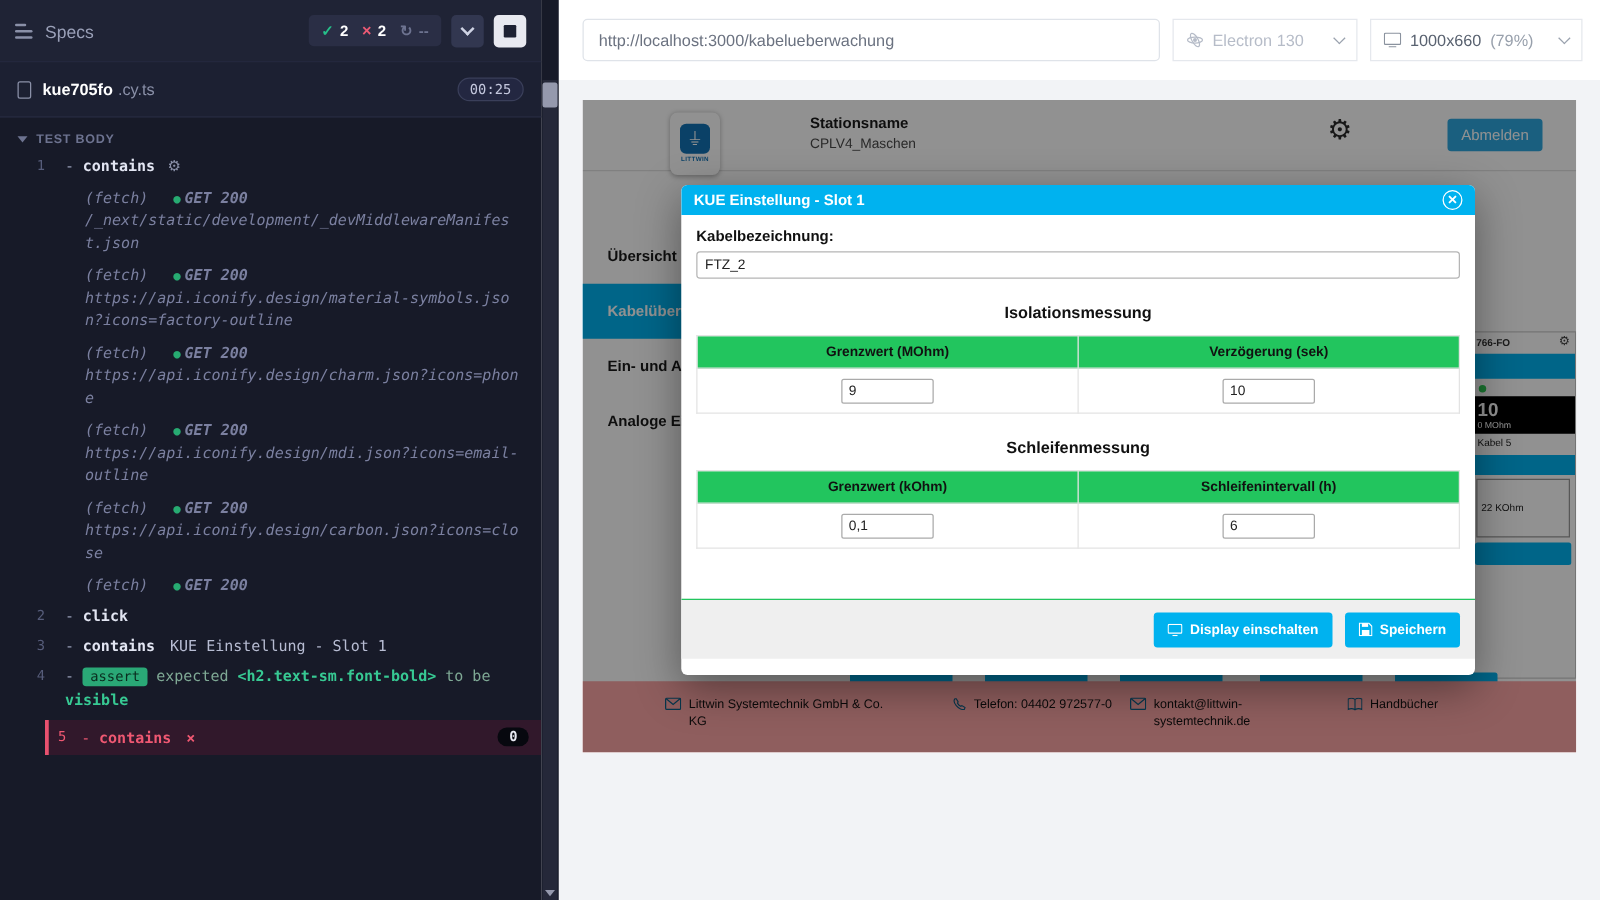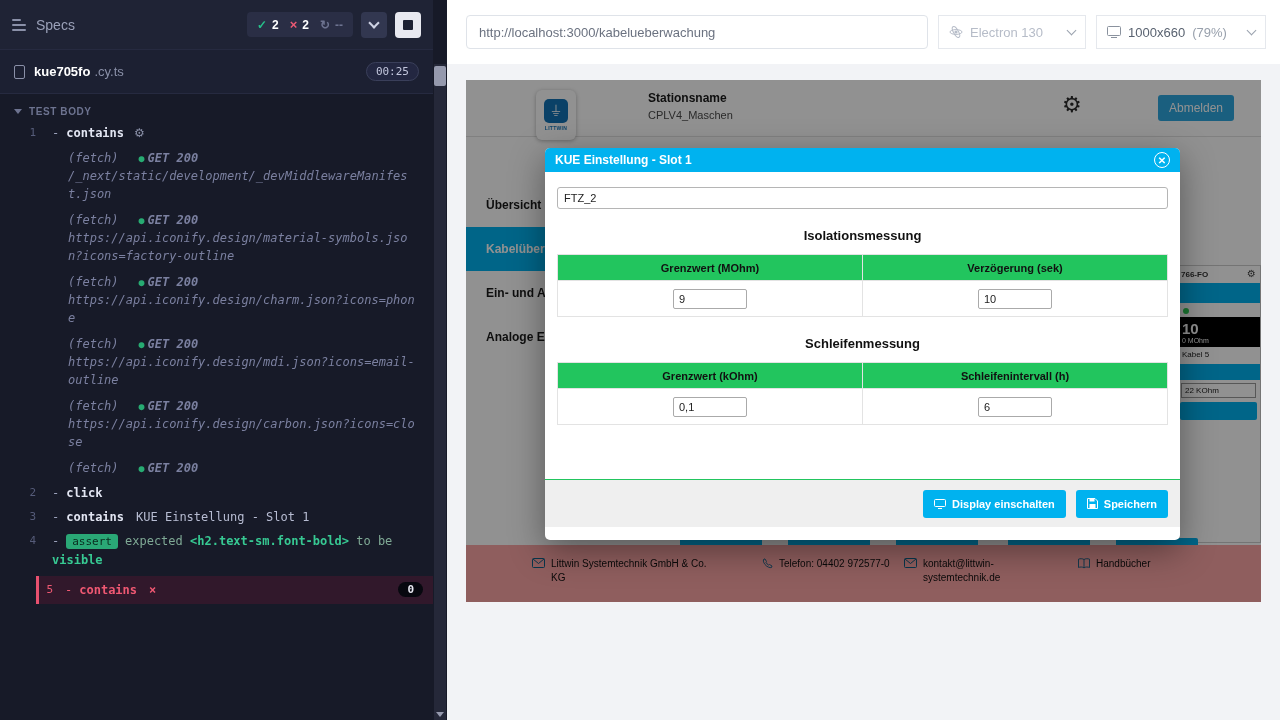--- a/index.html
+++ b/index.html
@@ -95,21 +95,21 @@
   .sw-head { display:flex; justify-content:space-between; align-items:flex-end; padding:2px 4px; font-size:8px; font-weight:bold; color:#333; }
   .sw-gear { font-size:10px; color:#444; font-family:"DejaVu Sans",sans-serif; }
   .sw-cyan { height:20px; background:#00b2ef; margin:2px 0; }
   .sw-dotrow { height:12px; display:flex; align-items:center; padding-left:6px; }
   .green-dot { width:6px; height:6px; border-radius:50%; background:#2ecc55; }
   .sw-display { background:#000; color:#fff; padding:3px 5px; }
   .sw-dv { font-size:15px; font-weight:bold; }
   .sw-du { font-size:7px; }
   .sw-label { font-size:8px; color:#222; padding:3px 5px; }
   .sw-cyan2 { height:16px; background:#00b2ef; margin:2px 0; }
-  .sw-value { margin:3px 4px; border:1px solid #999; font-size:8px; padding:2px 3px; color:#222; }
+  .sw-value { margin:3px 4px; border:1px solid #999; font-size:8px; padding:18px 3px; color:#222; }
   .sw-btn { height:18px; background:#00b2ef; margin:4px 3px 0; border-radius:2px; }
 
   .stub { position:absolute; top:458px; width:82px; height:16px; background:#00b2ef; border-radius:2px; z-index:1; }
 
   .app-footer { position:absolute; left:0; bottom:0; width:100%; height:57px; background:#fca5a5; z-index:1; }
   .f-item { position:absolute; top:12px; display:flex; gap:6px; font-size:10px; color:#111; line-height:1.35; }
   .f-icon { flex-shrink:0; margin-top:1px; }
 
   .app-dim { position:absolute; inset:0; background:rgba(0,0,0,0.43); z-index:5; }
 
@@ -350,20 +350,21 @@
         </footer>
 
         <div class="app-dim"></div>
 
         <div class="modal">
           <div class="modal-head">
             <span>KUE Einstellung - Slot 1</span>
             <span class="modal-close">✕</span>
           </div>
           <div class="modal-body">
+            <div class="m-label">Kabelbezeichnung:</div>
             <input class="m-input" value="FTZ_2" style="">
 
             <div class="m-section">Isolationsmessung</div>
             <table class="m-table">
               <tbody>
                   <tr>
                 <th>Grenzwert (MOhm)</th>
                 <th>Verzögerung (sek)</th>
               </tr>
               <tr>

